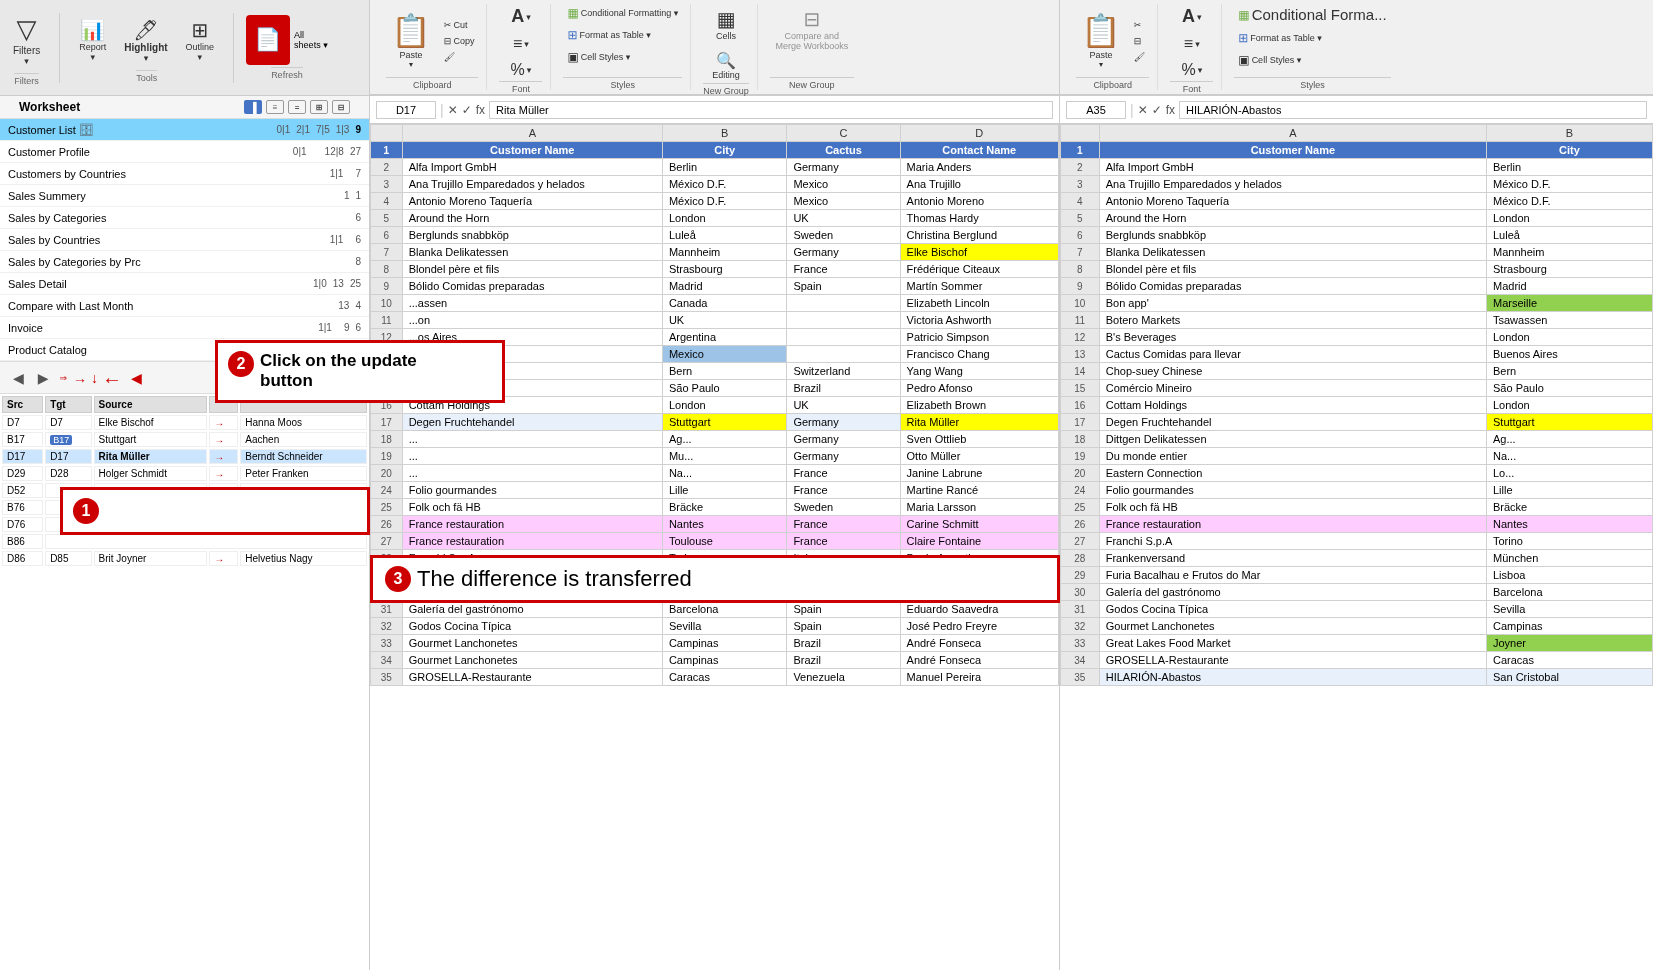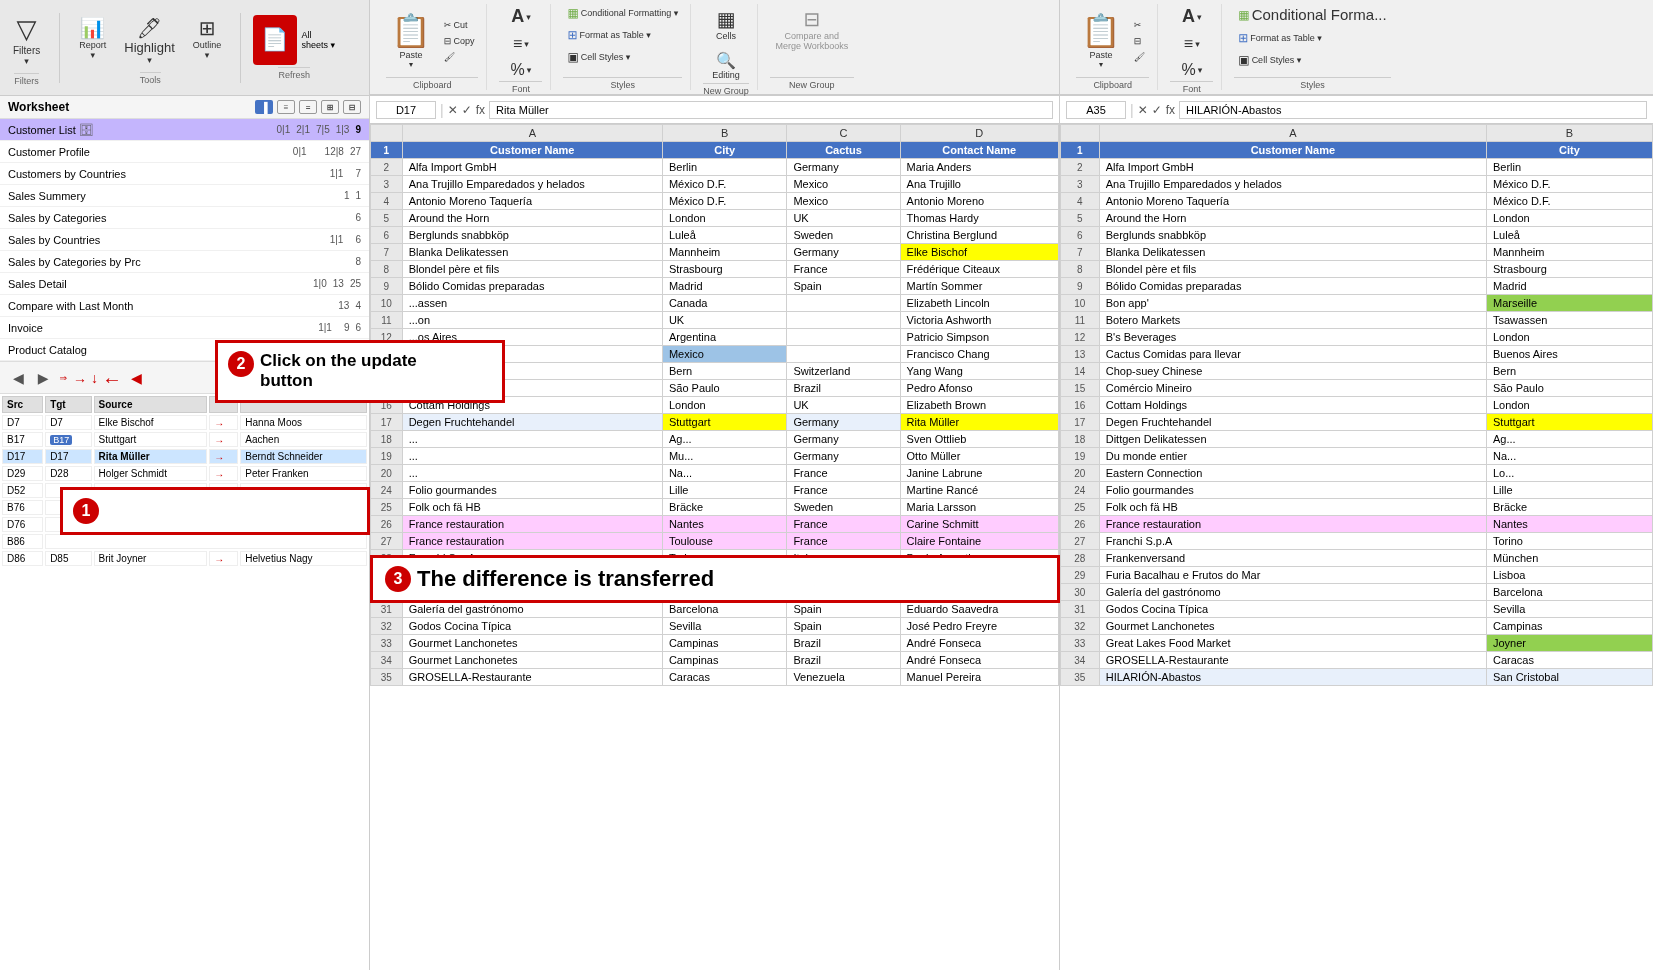--- a/index.html
+++ b/index.html
@@ -48,34 +48,34 @@
     .ribbon-separator { width: 1px; height: 70px; background: #ccc; margin: 0 4px; }
 
     
     .worksheet-section {
       background: #fff;
       border-bottom: 1px solid #ddd;
     }
     .worksheet-header {
       display: flex;
       align-items: center;
-      padding: 4px 8px;
+      padding: 4px 19px;
       background: #f5f5f5;
       border-bottom: 1px solid #ddd;
       font-size: 12px;
       font-weight: bold;
     }
     .worksheet-icons { display: flex; gap: 4px; margin-left: auto; }
     .ws-icon { width: 18px; height: 14px; cursor: pointer; border-radius: 2px; display: flex; align-items: center; justify-content: center; font-size: 10px; }
     .ws-icon.blue { background: #4472c4; color: white; }
     .ws-icon.outline { background: transparent; border: 1px solid #999; color: #555; font-size: 8px; }
 
     .worksheet-list { font-size: 11px; }
     .ws-row { display: flex; align-items: center; padding: 2px 8px; border-bottom: 1px solid #f0f0f0; min-height: 22px; }
-    .ws-row.selected { background: #c4b5fd; }
+    .ws-row.selected { background: #7dd3fc; }
     .ws-counts { display: flex; gap: 6px; margin-left: auto; font-size: 10px; color: #555; }
 
     
     .diff-panel {
       background: #fff;
       flex: 1;
       overflow: hidden;
       display: flex;
       flex-direction: column;
     }
@@ -260,21 +260,21 @@
 
       <div class="ribbon-group">
         <div style="display:flex;gap:4px;">
           <div class="btn-large">
             <span style="font-size:20px;">📊</span>
             <span style="font-size:9px;">Report</span>
             <span style="font-size:9px;">▾</span>
           </div>
           <div class="btn-large">
             <span style="font-size:20px;">🖊</span>
-            <span style="font-size:13px;">Highlight</span>
+            <span style="font-size:10px;font-weight:bold;">Highlight</span>
             <span style="font-size:9px;">▾</span>
           </div>
           <div class="btn-large">
             <span style="font-size:20px;">⊞</span>
             <span style="font-size:9px;">Outline</span>
             <span style="font-size:9px;">▾</span>
           </div>
         </div>
         <div class="ribbon-group-label">Tools</div>
       </div>
@@ -851,21 +851,21 @@
           <td>Caracas</td>
           <td>Venezuela</td>
           <td>Manuel Pereira</td>
         </tr>
       </tbody>
     </table>
   </div>
 
   <div style="position:absolute; left:0px; top:555px; width:690px; background:white; border:3px solid #cc0000; padding:8px 12px; z-index:200; display:flex; align-items:center; gap:6px;">
     <div style="background:#cc0000; color:white; font-weight:bold; font-size:16px; width:26px; height:26px; border-radius:50%; display:flex; align-items:center; justify-content:center; flex-shrink:0;">3</div>
-    <div style="font-weight:bold; font-size:22px; line-height:1.2;">The difference is transferred</div>
+    <div style="font-weight:normal; font-size:22px; line-height:1.2;">The difference is transferred</div>
   </div>
 </div>
 
 <div class="right-panel">
 
   <div class="ribbon">
     <div class="ribbon-group-box">
       <div class="ribbon-group-content">
         <div class="ribbon-btn-lg">
           <span class="paste-icon">📋</span>

